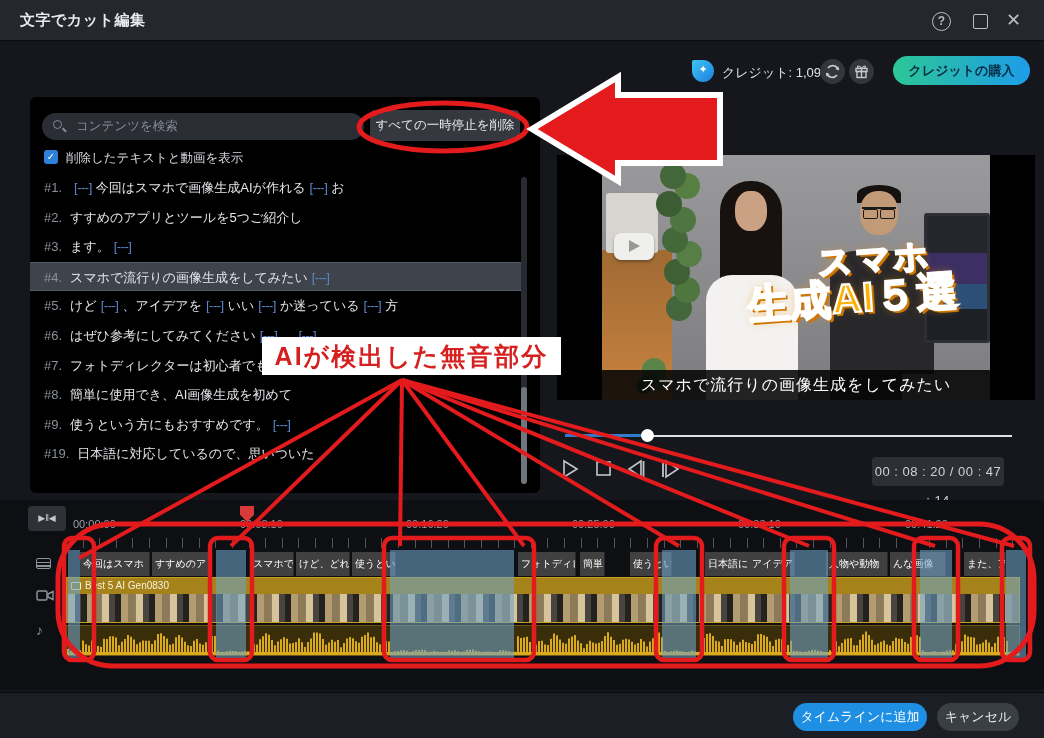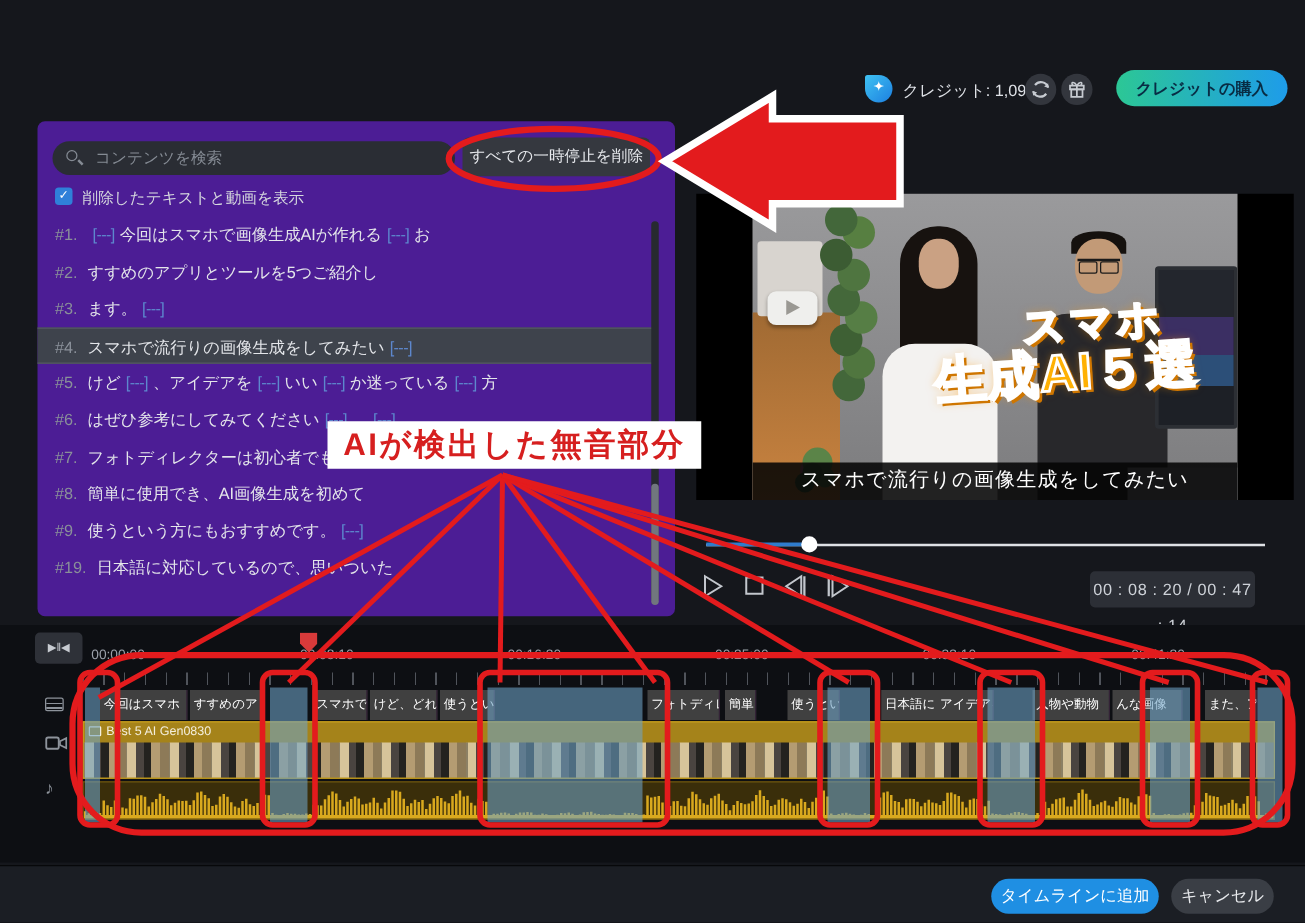--- a/index.html
+++ b/index.html
@@ -17,21 +17,21 @@
   
   .credit-drop{position:absolute;left:692px;top:60px;width:22px;height:22px;background:linear-gradient(135deg,#3fc2f2,#1c7fe0);border-radius:2px 50% 50% 50%;}
   .credit-drop span{position:absolute;left:0;right:0;top:3px;text-align:center;color:#fff;font-size:11px;}
   .credit-text{position:absolute;left:722px;top:64px;color:#dfe2e7;font-size:13px;}
   .icon-circle{position:absolute;width:25px;height:25px;background:#33363d;border-radius:50%;top:59px;}
   .refresh-circle{left:820px;}
   .gift-circle{left:849px;}
   .buy-btn{position:absolute;left:893px;top:56px;width:137px;height:29px;border-radius:15px;background:linear-gradient(90deg,#2cc795,#1e9ce9);color:#082c44;font-size:13px;font-weight:bold;text-align:center;line-height:29px;}
 
   
-  .left-panel{position:absolute;left:30px;top:97px;width:510px;height:396px;background:#4c1d95;border-radius:6px;}
+  .left-panel{position:absolute;left:30px;top:97px;width:510px;height:396px;background:#000000;border-radius:6px;}
   .search-box{position:absolute;left:12px;top:16px;width:322px;height:27px;background:#2a2d34;border-radius:14px;}
   .search-box input{position:absolute;left:32px;top:1px;width:280px;height:24px;background:transparent;border:none;outline:none;color:#cfd3d9;font-size:12.5px;}
   .search-box input::placeholder{color:#858b94;}
   .mag{position:absolute;left:11px;top:7px;width:9px;height:9px;border:1.6px solid #858b94;border-radius:50%;}
   .mag::after{content:"";position:absolute;left:8px;top:8px;width:5px;height:1.6px;background:#858b94;transform:rotate(45deg);}
   .pause-del-btn{position:absolute;left:340px;top:13px;width:150px;height:31px;background:#35383f;border-radius:5px;color:#e7e9ed;font-size:12.5px;text-align:center;line-height:31px;}
   .chk-row{position:absolute;left:14px;top:53px;height:16px;}
   .chk{position:absolute;left:0;top:0;width:14px;height:14px;background:#2f80d9;border-radius:3px;color:#fff;font-size:10px;text-align:center;line-height:14px;}
   .chk-label{position:absolute;left:22px;top:0;color:#d6d9de;font-size:12.5px;white-space:nowrap;}
   #transcript{position:absolute;left:0;top:76px;width:496px;}
@@ -113,20 +113,26 @@
   
   #ann-svg{position:absolute;left:0;top:0;z-index:50;pointer-events:none;}
   .ann-label{position:absolute;left:262px;top:337px;width:299px;height:38px;background:#fff;z-index:51;
     color:#d61f1f;font-size:25px;font-weight:bold;text-align:center;line-height:38px;letter-spacing:2px;pointer-events:none;}
 </style>
 </head>
 <body>
 
 <div id="app">
 
+  <div class="titlebar">
+    <div class="title">文字でカット編集</div>
+    <div class="win-btn help-circle">?</div>
+    <div class="win-btn max-square"></div>
+    <div class="win-btn close-x">✕</div>
+  </div>
 
   <div class="credit-drop">
       <span>✦</span>
     </div>
   <div class="credit-text">クレジット: 1,096</div>
   <div class="icon-circle refresh-circle">
     <svg width="25" height="25" viewBox="0 0 25 25">
       <path d="M8 9 A6 6 0 0 1 18.5 11" fill="none" stroke="#c7cbd1" stroke-width="1.7"></path>
       <path d="M17 16 A6 6 0 0 1 6.5 14" fill="none" stroke="#c7cbd1" stroke-width="1.7"></path>
       <path d="M18.5 7.5 l0.4 3.8 -3.6 -1.2 z" fill="#c7cbd1"></path>

